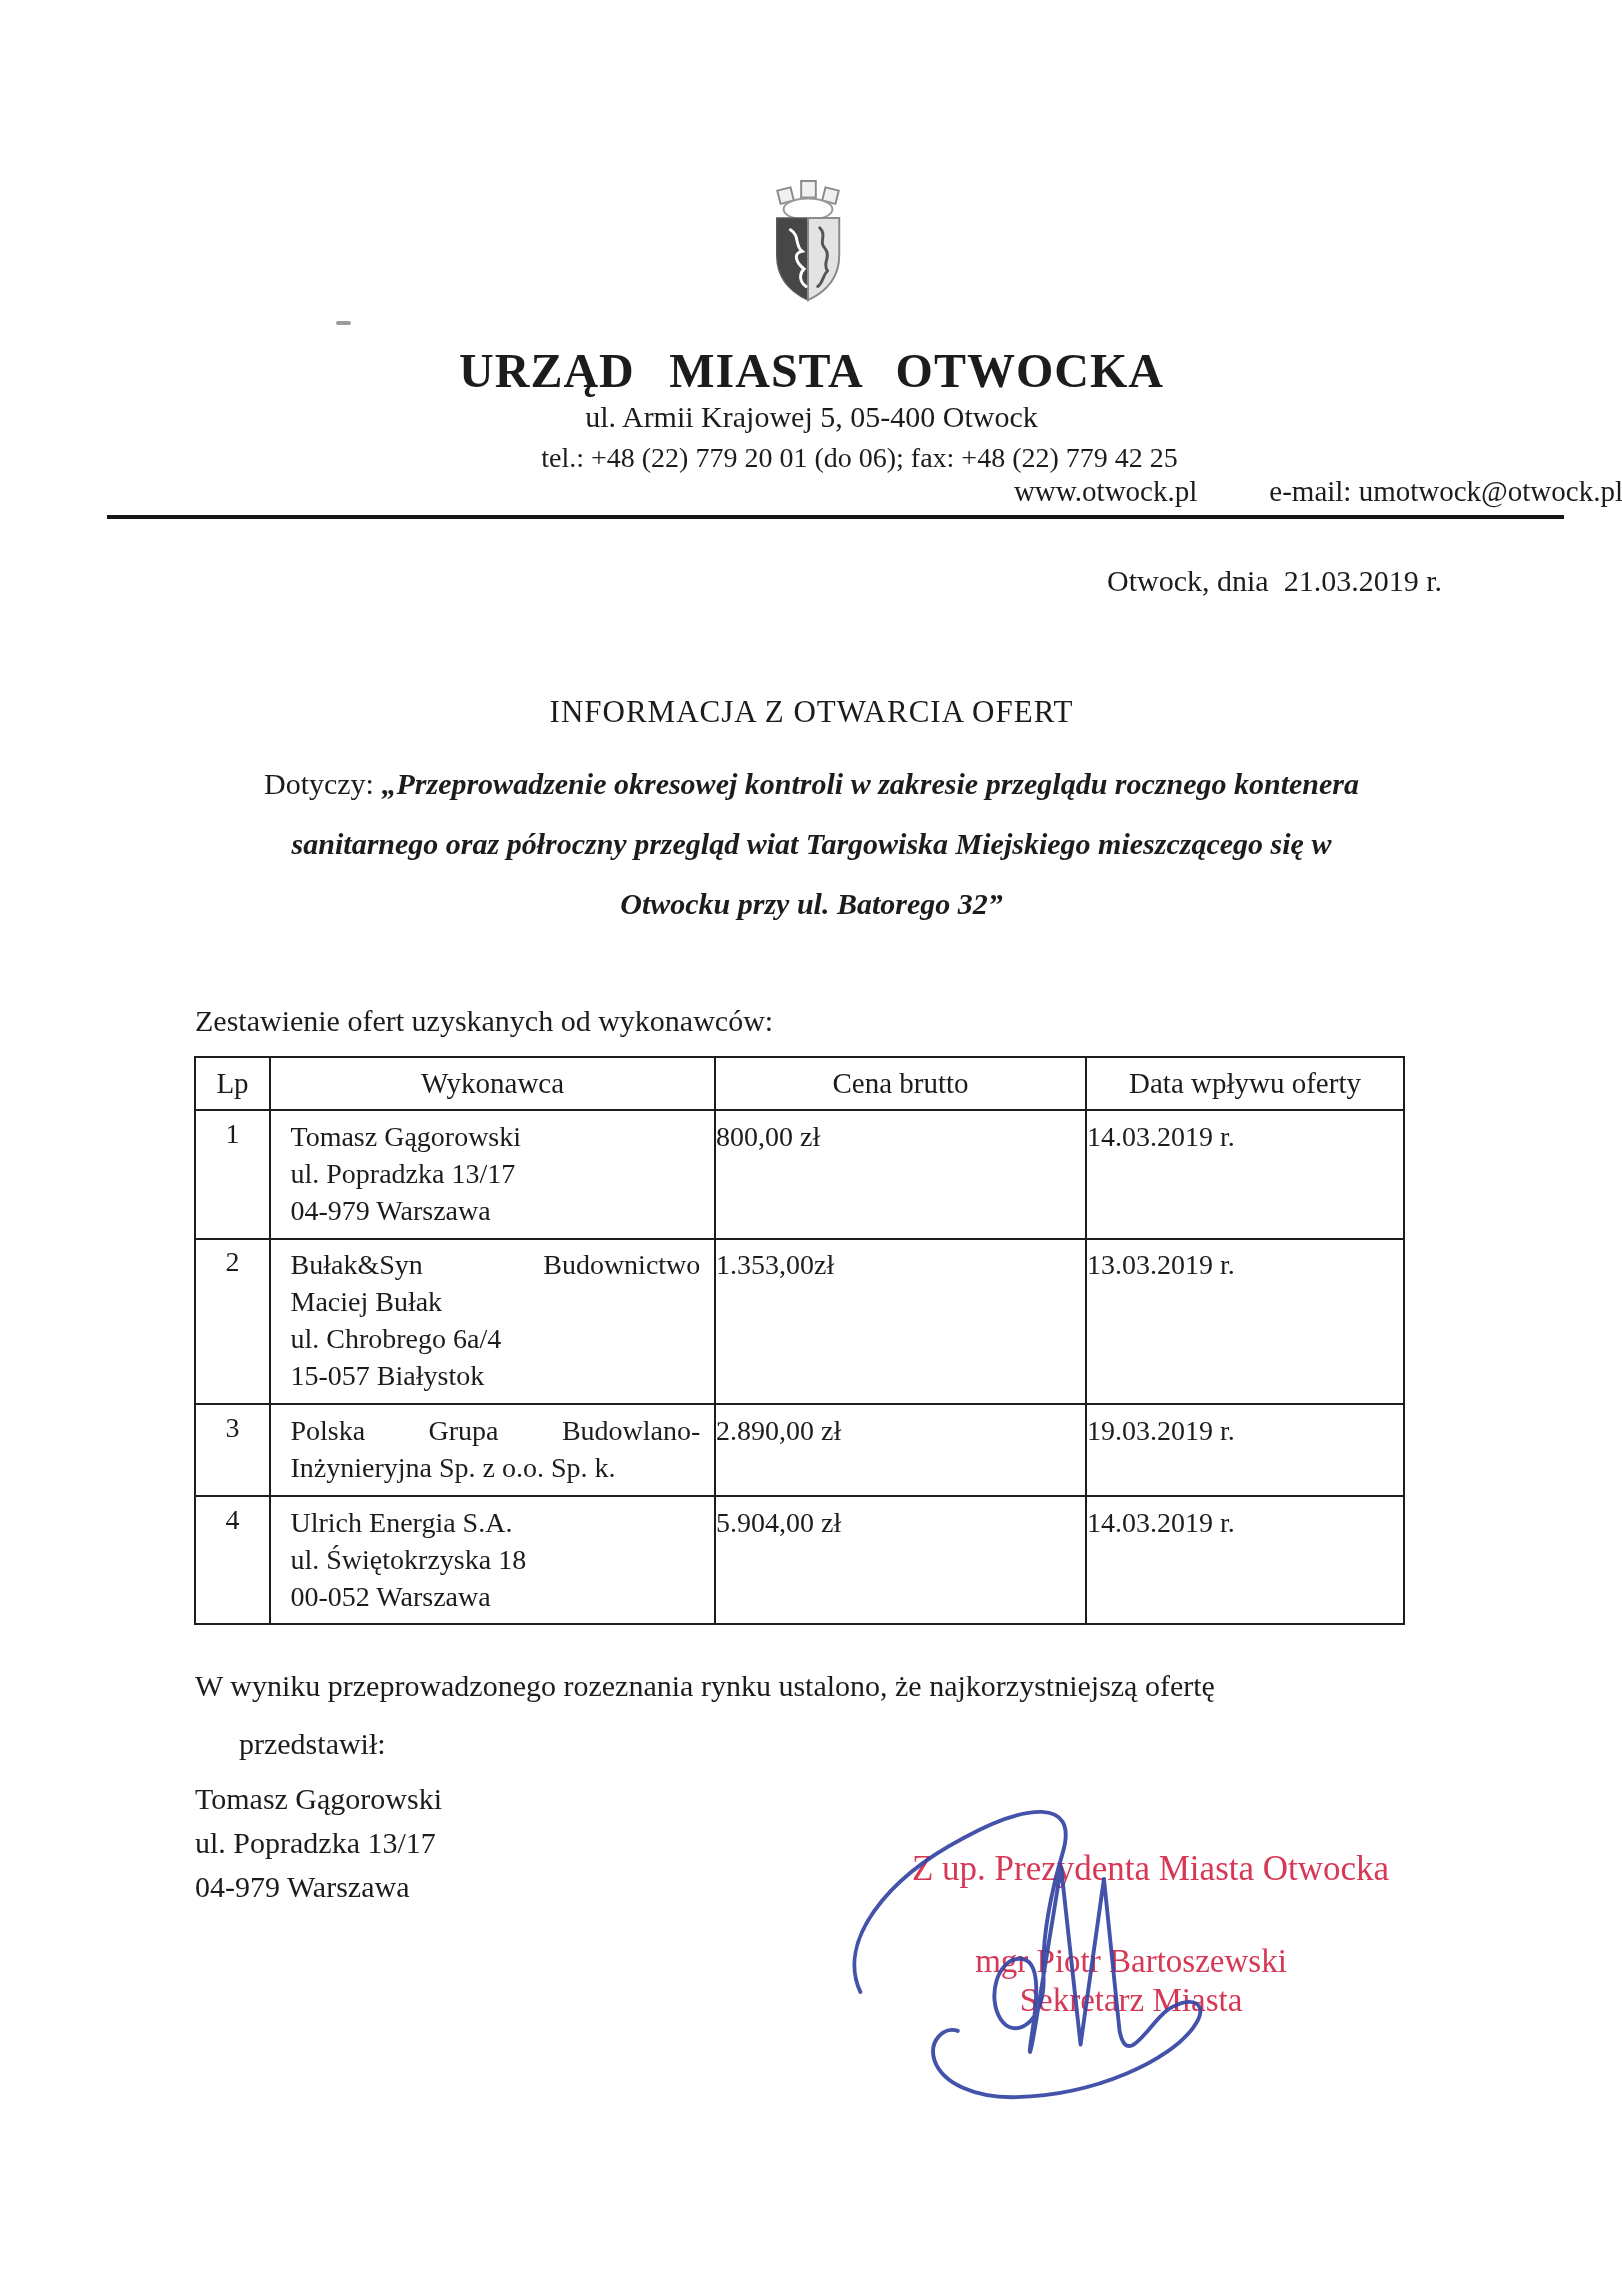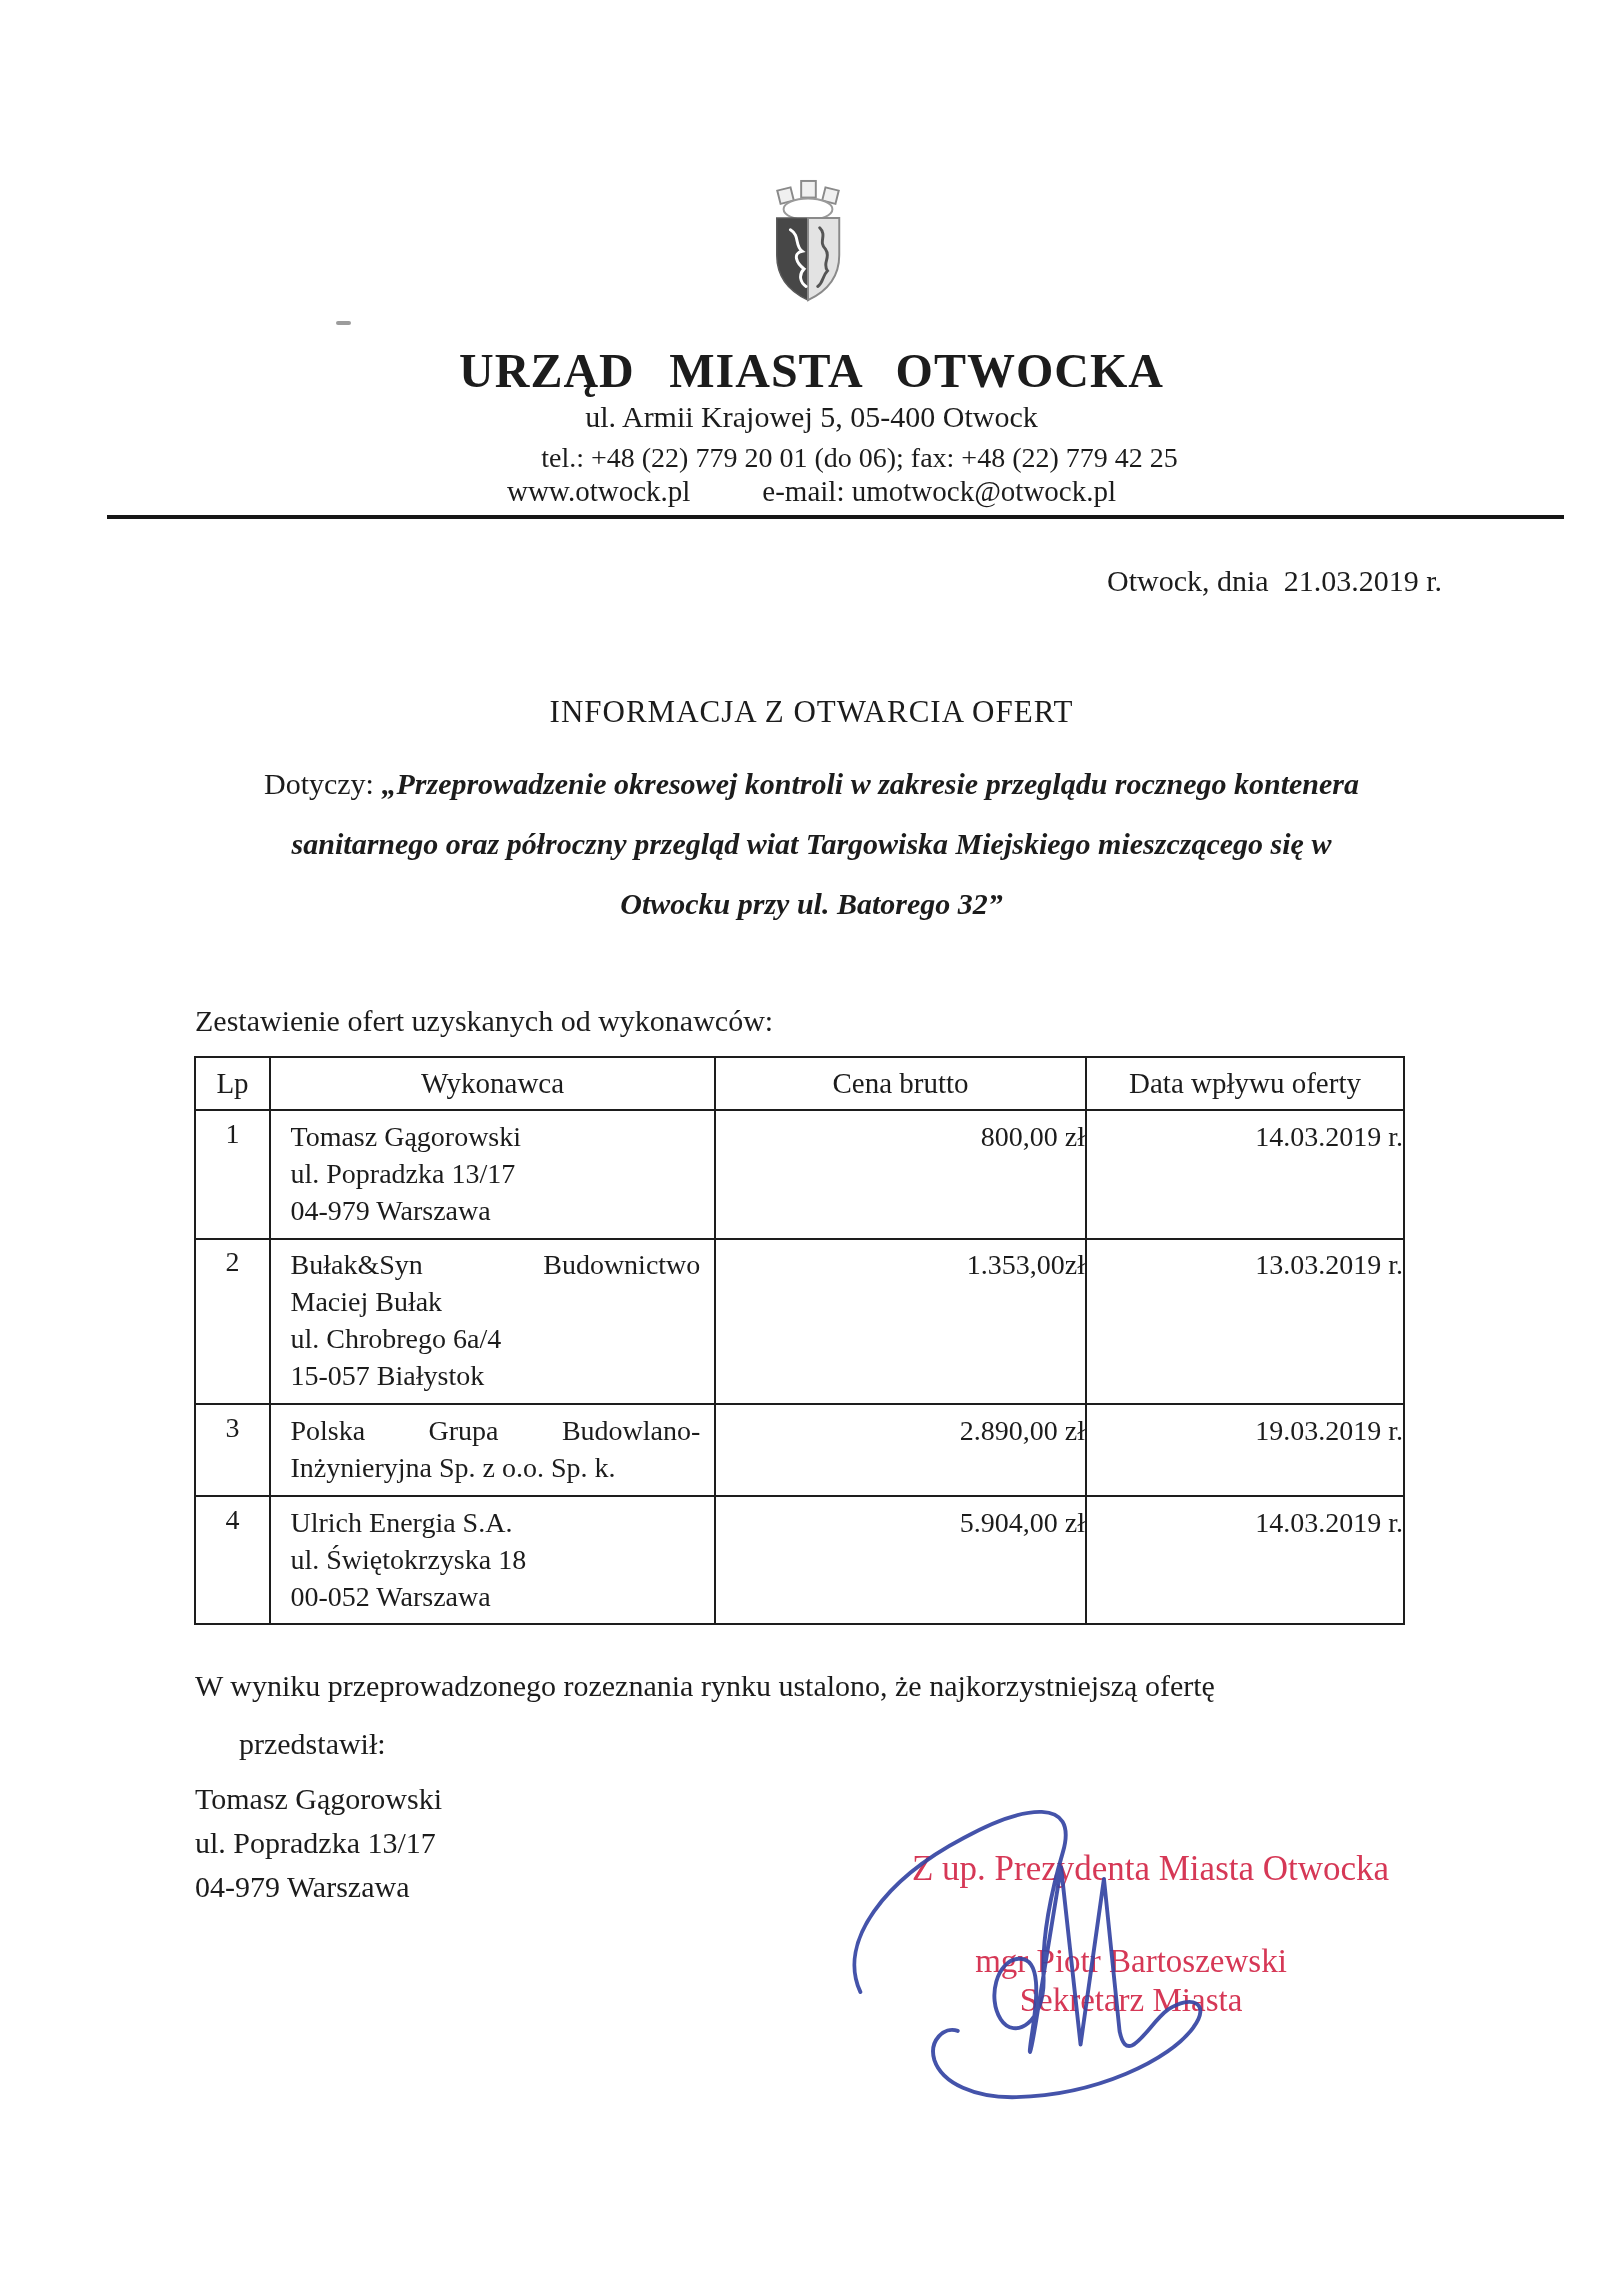--- a/index.html
+++ b/index.html
@@ -9,21 +9,21 @@
     font-family:"Liberation Serif","DejaVu Serif",serif;
     color:#1c1c1c;
   }
   .abs { position:absolute; }
   .center { left:0; width:1623px; text-align:center; }
 
   
   .org-title { top:343px; font-size:48px; font-weight:bold; letter-spacing:1px; word-spacing:21.5px; }
   .org-address { top:400px; font-size:30px; }
   .org-telfax { top:442px; font-size:28px;padding-left:48px; }
-  .org-web { top:475px; font-size:29px; display:flex; justify-content:center; gap:72px; }
+  .org-web { top:475px; font-size:29px; display:flex; justify-content:flex-end; gap:72px; }
   .head-rule { top:515px; left:107px; width:1457px; height:3.9px; background:#161616; }
   .scan-dash { left:336px; top:321px; width:14.6px; height:3.9px; background:#9c9c9c; border-radius:2px; }
 
   .date-line { top:564px; right:181px; font-size:30px; white-space:pre;text-align:center; }
 
   .doc-heading { top:694px; font-size:31px; letter-spacing:1px; }
 
   .subject { top:754px; left:117px; width:1389px; font-size:30px; }
   .subject-line { height:60px; line-height:60px; text-align:center; }
   .subj-em { font-weight:bold; font-style:italic; }
@@ -39,21 +39,21 @@
   .offers th, .offers td { border:2px solid #1d1d1d; vertical-align:top; }
   .offers thead th {
     font-weight:normal; font-size:29px; text-align:center;
     height:43px; line-height:43px; padding:4px; border-bottom:2.9px solid #1d1d1d;
   }
   .offers td { padding:6.8px 0 8.8px 0; }
   td.cell-lp { text-align:center; }
   td.cell-contractor { padding-left:19.5px; padding-right:13.7px; }
   .wline { line-height:37px; }
   .wline.justify { text-align:justify; text-align-last:justify; }
-  td.cell-price, td.cell-date { text-align:right; line-height:37px; }
+  td.cell-price, td.cell-date { text-align:left; line-height:37px; }
 
   
   .concl-1 { left:195px; top:1669px; font-size:30px; }
   .concl-2 { left:195px; top:1727px; font-size:30px;margin-left:44px; }
   .winner { left:195px; top:1777px; font-size:30px; line-height:44px; }
 
   
   .stamp { color:#d63856; z-index:2; }
   .stamp-line1 { left:848px; top:1849px; width:605px; text-align:center; font-size:35px; }
   .stamp-name  { left:897px; top:1943px; width:468px; text-align:center; font-size:33px; }

